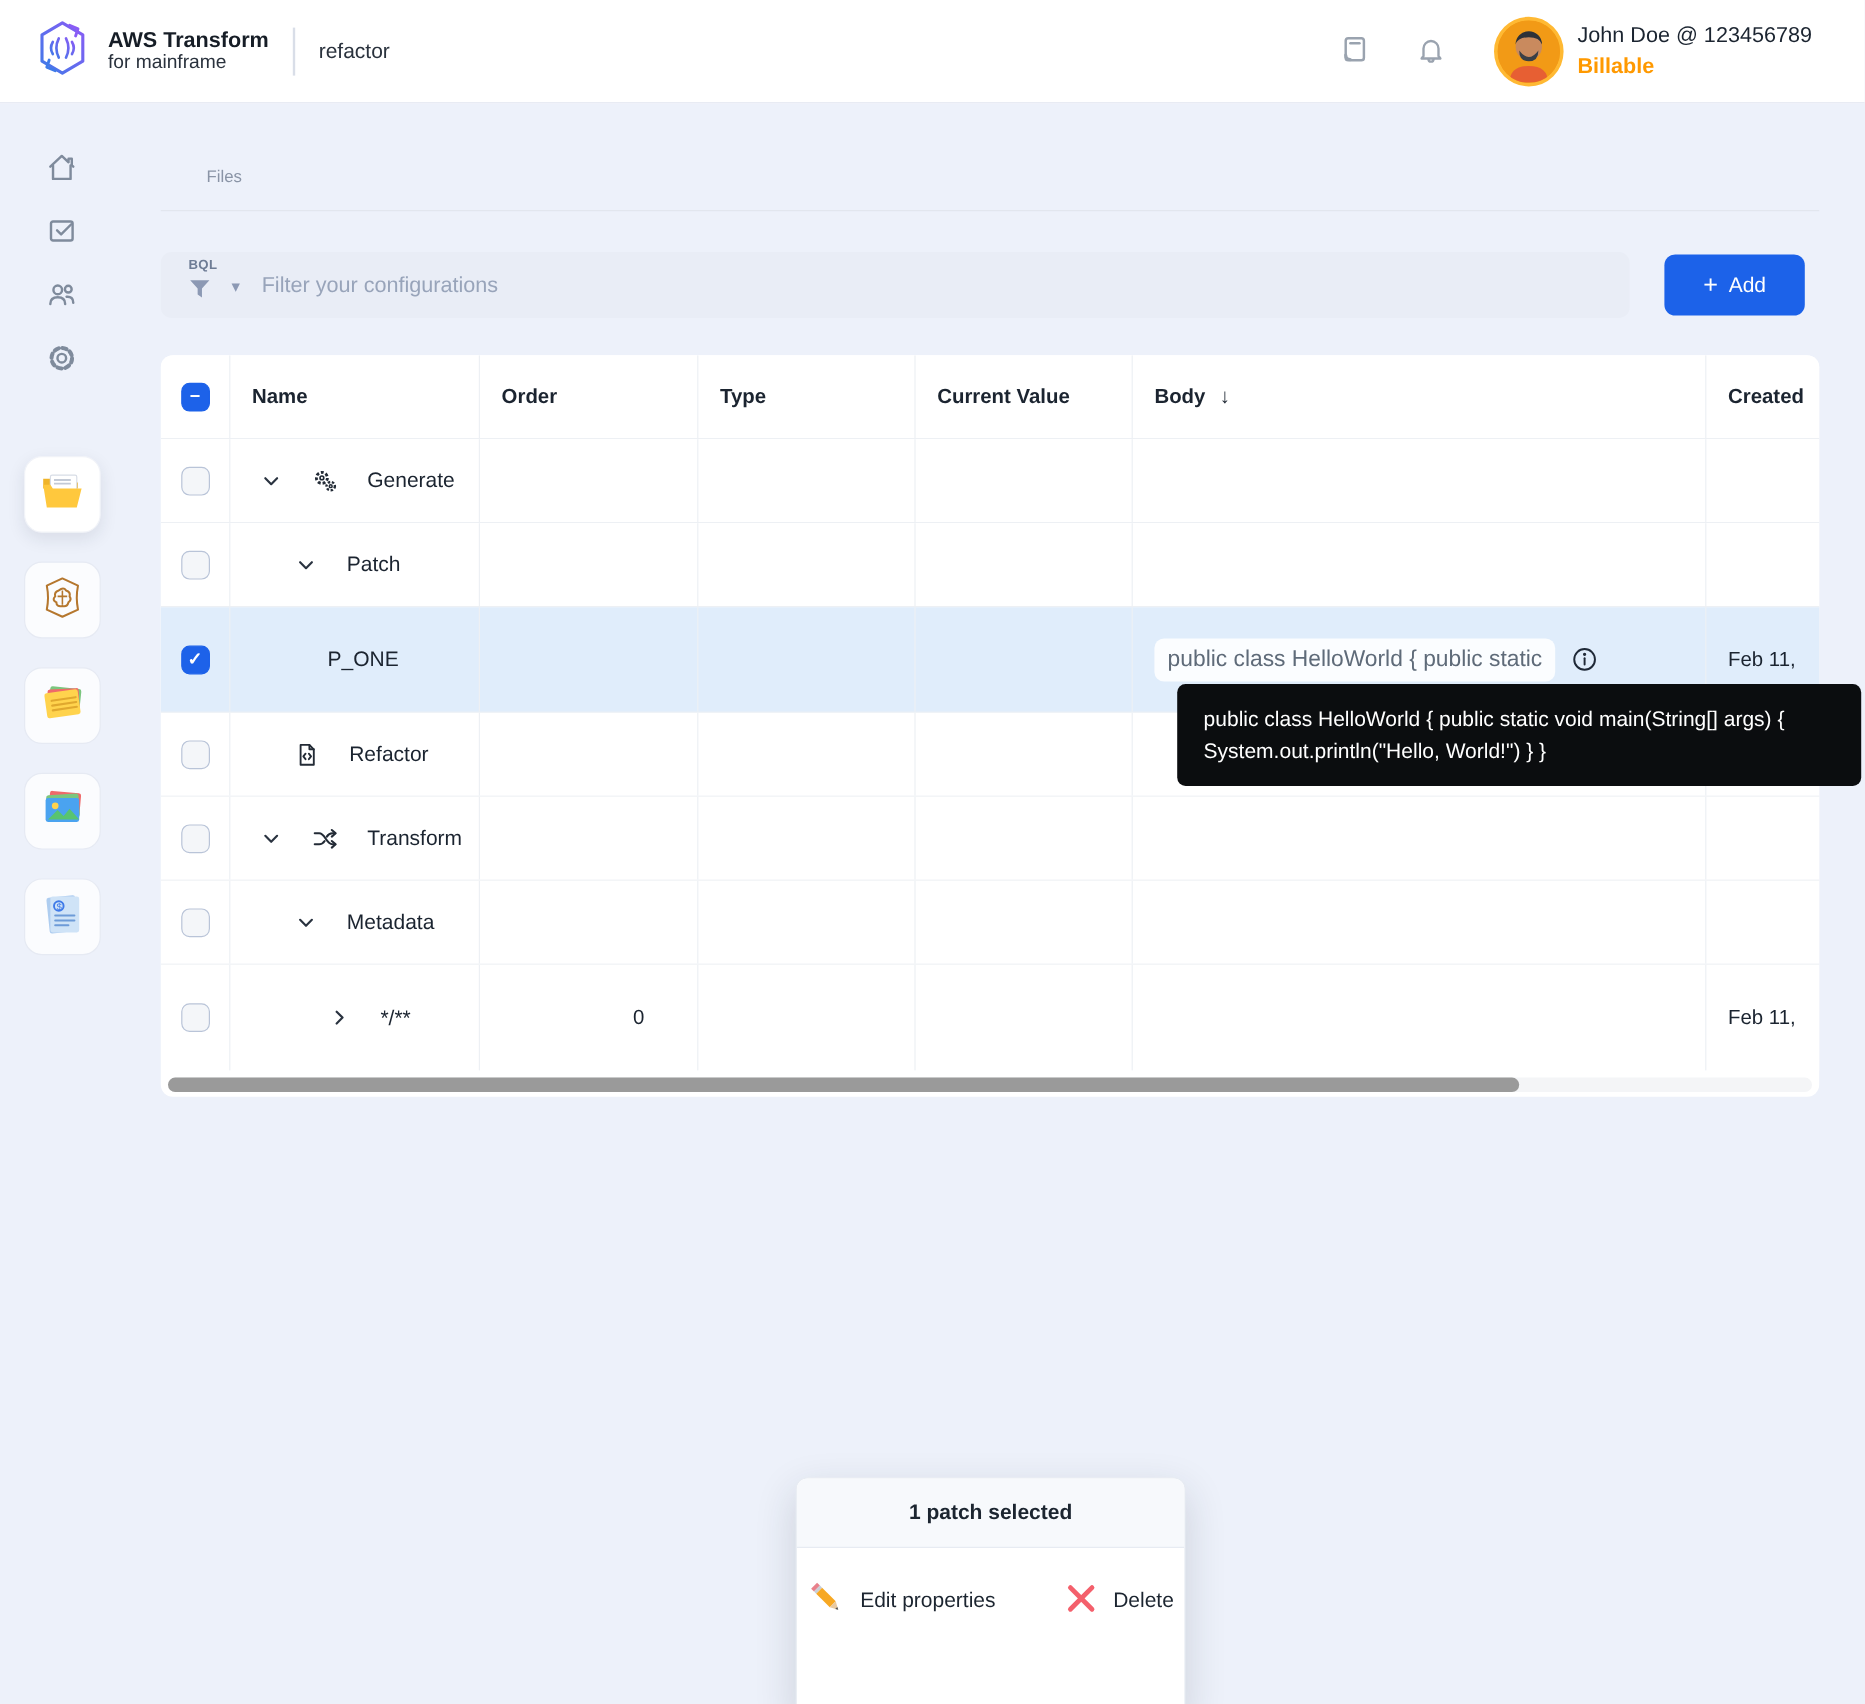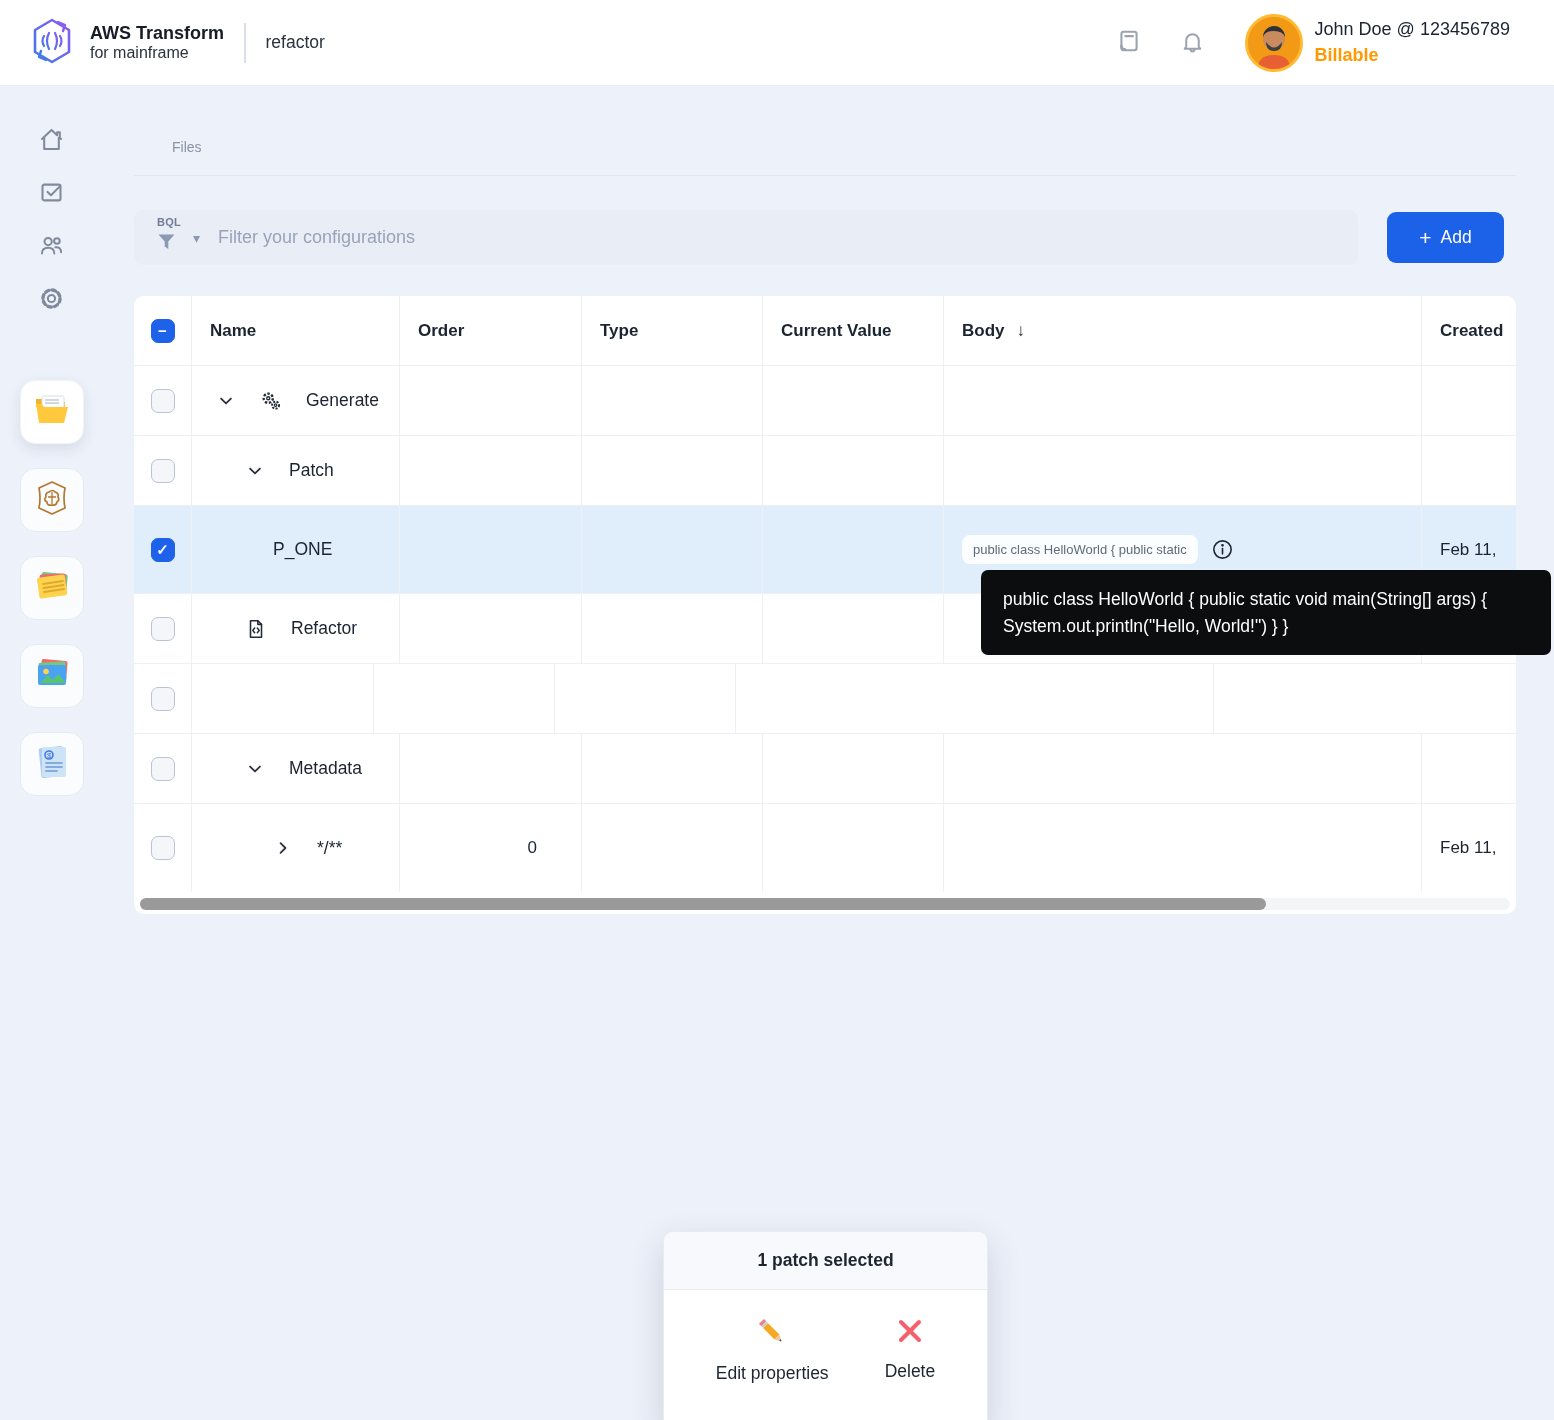--- a/index.html
+++ b/index.html
@@ -110,21 +110,21 @@
   .checkbox.on { background:#1d62e9; border-color:#1d62e9; color:#fff; font-size:15px; font-weight:700; }
   .checkbox .mark { line-height:1; }
 
   .name-inner { display:flex; align-items:center; gap:24px; }
   .expander { width:20px; height:20px; display:flex; align-items:center; justify-content:center; cursor:pointer; flex:none; }
   .row-icon { width:22px; height:22px; flex:none; display:flex; align-items:center; }
   .name-label { font-size:17.5px; font-weight:500; color:#1b2430; }
 
   .body-chip {
     background:rgba(255,255,255,.85); border-radius:8px; padding:7px 11px;
-    font-size:13px; color:#5f6b79; cursor:default;
+    font-size:19px; color:#5f6b79; cursor:default;
   }
   .info-icon { margin-left:13px; display:flex; cursor:pointer; }
 
   .hscroll-track {
     position:absolute; left:6px; bottom:4px; width:1370px; height:12px;
     background:#f4f5f7; border-radius:7px;
   }
   .hscroll-thumb {
     position:absolute; left:0; top:0; width:1126px; height:12px;
     background:#9a9a9a; border-radius:7px; cursor:grab;
@@ -141,21 +141,21 @@
   .sel-panel {
     position:absolute; left:663px; top:1145px; width:325px; height:200px;
     background:#fff; border-radius:10px; border:1px solid #e7ebf2;
     box-shadow:0 12px 34px rgba(30,41,59,.16); overflow:hidden; z-index:70;
   }
   .sel-head {
     background:#f7f9fc; border-bottom:1px solid #e7ebf2;
     text-align:center; padding:18px 0; font-size:17.5px; font-weight:600; color:#1c2530;
   }
   .sel-body { display:flex; justify-content:center; gap:56px; padding-top:26px; }
-  .sel-action { display:flex; flex-direction:column; align-items:center; gap:12px; cursor:pointer; background:none; border:none; font-family:inherit; }
+  .sel-action { display:flex; flex-direction:row; align-items:center; gap:12px; cursor:pointer; background:none; border:none; font-family:inherit; }
   .sel-action-label { font-size:17.5px; color:#1c2530; }
 </style>
 </head>
 <body>
 
 <header class="topbar">
   <div class="brand">
     <span>
       <svg width="48" height="50" viewBox="0 0 48 50">
         <defs>
@@ -433,20 +433,39 @@
             <div class="cell c-order"></div>
             <div class="cell c-type"></div>
             <div class="cell c-cv"></div>
             <div class="cell c-body"></div>
             <div class="cell c-created"></div>
           </div>
           <div class="trow">
             <div class="cell c-check">
               <span class="checkbox"></span>
             </div>
+            <div class="cell c-name">
+              <span class="name-inner" style="padding-left: 24px;">
+                <span class="expander">
+                  <svg width="18" height="18" viewBox="0 0 22 22" fill="none" stroke="#2a3340" stroke-width="2.2" stroke-linecap="round" stroke-linejoin="round">
+                    <polyline points="5,8 11,14 17,8"></polyline>
+                  </svg>
+                </span>
+                <span class="row-icon">
+                  <svg width="24" height="24" viewBox="0 0 24 24" fill="none" stroke="#232b36" stroke-width="1.9" stroke-linecap="round" stroke-linejoin="round">
+                    <path d="M2.5 7h4c5.5 0 6.5 10 12 10h2.5"></path>
+                    <path d="M2.5 17h4c2.3 0 3.8-1.2 5-3"></path>
+                    <path d="M13.5 10c1.2-1.8 2.7-3 5-3h2.5"></path>
+                    <polyline points="18,4 21.5,7 18,10"></polyline>
+                    <polyline points="18,14 21.5,17 18,20"></polyline>
+                  </svg>
+                </span>
+                <span class="name-label">Transform</span>
+              </span>
+            </div>
             <div class="cell c-order"></div>
             <div class="cell c-type"></div>
             <div class="cell c-cv"></div>
             <div class="cell c-body"></div>
             <div class="cell c-created"></div>
           </div>
           <div class="trow">
             <div class="cell c-check">
               <span class="checkbox"></span>
             </div>

